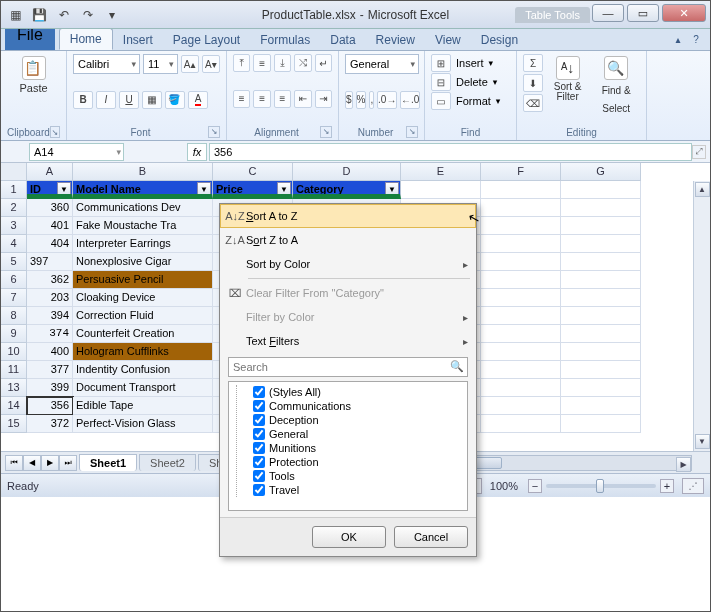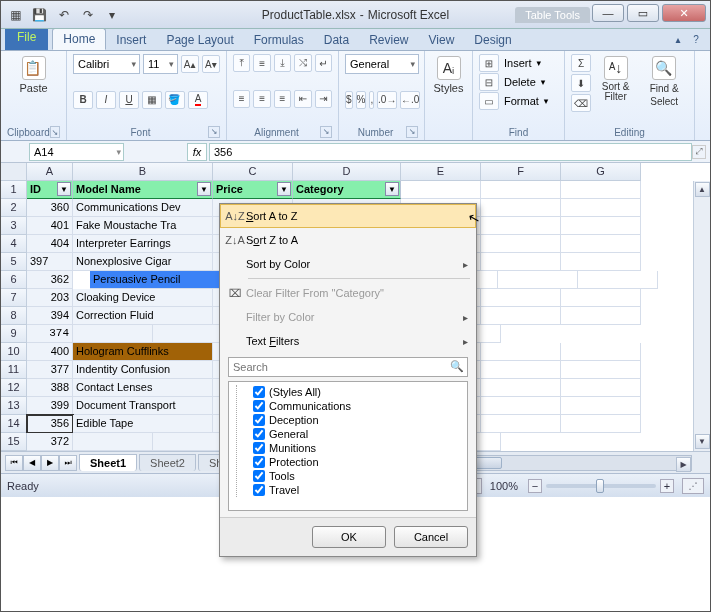--- a/index.html
+++ b/index.html
@@ -11,21 +11,21 @@
 .qat-btn { width:22px; height:20px; border:1px solid transparent; border-radius:2px; display:flex; align-items:center; justify-content:center; font-size:12px; color:#444; }
 .title-center { position:absolute; left:50%; transform:translateX(-50%); font-size:12px; color:#333; display:flex; gap:4px;}
 .title-app{font-weight:normal;}
 .tabletools { position:absolute; right:120px; font-size:11px; color:#fff; background:#bfc9d4; padding:2px 10px; border-radius:3px 3px 0 0; top:6px;}
 .winbtns { position:absolute; right:4px; top:3px; display:flex; gap:3px;}
 .winbtn{ width:32px; height:18px; background:linear-gradient(#f7f9fc,#dbe3ee); border:1px solid #8a9aad; border-radius:3px; display:flex;align-items:center;justify-content:center;font-size:11px;color:#333;}
 .winbtn.close{width:44px;background:linear-gradient(#e7a4a4,#c86b6b);color:#fff;}
 
 
 .ribtabs { height:22px; background:#d7e3f2; display:flex; align-items:flex-end; padding-left:4px; border-bottom:1px solid #9fb2c9;}
-.file-tab{ background:#3d73b8; color:#bef264; font-size:12px; padding:6px 12px; border-radius:3px 3px 0 0; margin-right:4px;}
+.file-tab{ background:#3d73b8; color:#000000; font-size:16px; padding:6px 12px; border-radius:3px 3px 0 0; margin-right:4px;}
 .rtab{ font-size:12px; padding:3px 10px; color:#3a5a85; cursor:default;}
 .rtab.active{ background:#f4f8fd; border:1px solid #9fb2c9; border-bottom:1px solid #f4f8fd; border-radius:3px 3px 0 0;}
 .ribexp{position:absolute; right:6px; top:30px; display:flex; gap:2px;}
 .ribexp .sm{width:16px;height:16px;font-size:10px;display:flex;align-items:center;justify-content:center;color:#3a5a85;border:1px solid transparent;}
 
 
 .ribbon { height:90px; background:linear-gradient(#f4f8fd,#e5eefb); border-bottom:1px solid #9fb2c9; display:flex;}
 .rgroup{ border-right:1px solid #c4d2e5; padding:3px 6px 2px; display:flex; flex-direction:column; justify-content:space-between;}
 .rgroup-label{ font-size:10px; color:#5a728f; text-align:center; padding-top:2px; white-space:nowrap;}
 .rgrow{display:flex;gap:3px;align-items:center;}
@@ -47,21 +47,21 @@
 
 
 .gridwrap{ position:relative; height:288px; overflow:hidden; background:#fff;}
 .colheads{ display:flex; height:18px;}
 .selall{width:26px;background:#e7edf5;border-right:1px solid #c2cedd;border-bottom:1px solid #c2cedd;}
 .ch{ background:linear-gradient(#f3f7fc,#e1e9f4); border-right:1px solid #c2cedd; border-bottom:1px solid #c2cedd; font-size:11px; color:#334; text-align:center; line-height:17px;}
 .rows{}
 .row{display:flex;height:18px;}
 .rh{ width:26px; background:linear-gradient(#f3f7fc,#e1e9f4); border-right:1px solid #c2cedd; border-bottom:1px solid #c2cedd; font-size:11px; text-align:center; line-height:17px; color:#334;}
 .cell{ border-right:1px solid #d5ddea; border-bottom:1px solid #d5ddea; font-size:11px; padding:1px 3px; overflow:hidden; white-space:nowrap; line-height:15px;}
-.thcell{ background:#86efac; font-weight:bold; border-right:1px solid #b7c4d6; border-bottom:1px solid #15803d; position:relative;}
+.thcell{ background:#1d4ed8; font-weight:bold; border-right:1px solid #b7c4d6; border-bottom:5px solid #15803d; position:relative;}
 .thcell .dd{ position:absolute; right:1px; top:1px; width:14px; height:14px; border:1px solid #88a; background:linear-gradient(#fff,#dce5f0); font-size:8px; display:flex; align-items:center; justify-content:center;}
 .activecell{outline:2px solid #333;outline-offset:-1px;}
 
 .wA{width:46px;} .wB{width:140px;} .wC{width:80px;} .wD{width:108px;} .wE{width:80px;} .wF{width:80px;} .wG{width:80px;}
 .gscroll-v{position:absolute;right:0;top:18px;width:17px;bottom:0;background:#e9eef5;border-left:1px solid #c2cedd;}
 .scrbtn{width:15px;height:15px;background:linear-gradient(#fafcfe,#d7dfeb);border:1px solid #b3c0d2;margin:1px auto;font-size:8px;display:flex;align-items:center;justify-content:center;color:#445;}
 
 
 .sheetrow{height:22px;background:#e5ebf3;border-top:1px solid #b8c5d6;display:flex;align-items:center;position:relative;}
 .navpane{display:flex;gap:0;margin-left:4px;}
@@ -201,27 +201,20 @@
       <div class="smbtn">%</div>
       <div class="smbtn">,</div>
       <div class="smbtn">.0→</div>
       <div class="smbtn">←.0</div>
     </div>
     <div style="display:flex;align-items:center">
         <span class="rgroup-label" style="flex:1">Number</span>
         <span class="dlaunch">↘</span>
       </div>
   </div>
-  <div class="rgroup" style="width:48px">
-    <div class="bigbtn">
-      <div class="ic">Aᵢ</div>
-      <span>Styles</span>
-    </div>
-    <div class="rgroup-label">&nbsp;</div>
-  </div>
   <div class="rgroup" style="width:92px">
     <div class="rgcol" style="gap:1px">
       <div class="rgrow">
           <span class="smbtn">⊞</span>
           <span style="font-size:11px;margin-left:2px">Insert</span>
           <span style="font-size:9px;margin-left:2px">▾</span>
         </div>
       <div class="rgrow">
           <span class="smbtn">⊟</span>
           <span style="font-size:11px;margin-left:2px">Delete</span>
@@ -241,21 +234,21 @@
         <div class="smbtn">Σ</div>
         <div class="smbtn">⬇</div>
         <div class="smbtn">⌫</div>
       </div>
       <div class="bigbtn">
           <div class="ic">ᴬ↓</div>
           <span style="font-size:10px;line-height:10px;text-align:center">Sort &amp; Filter</span>
         </div>
       <div class="bigbtn">
           <div class="ic">🔍</div>
-          <span style="font-size:10px;line-height:13px;text-align:center">Find &amp; Select</span>
+          <span style="font-size:10px;line-height:18px;text-align:center">Find &amp; Select</span>
         </div>
     </div>
     <div class="rgroup-label">Editing</div>
   </div>
 </div>
 
 <div class="fbar">
   <div class="namebox">A14</div>
   <div class="fxbtn">fx</div>
   <div class="finput">356</div>
@@ -320,21 +313,21 @@
         <div class="cell wB" style="background: rgb(238, 243, 250);">Nonexplosive Cigar</div>
         <div class="cell wC" style="background: rgb(238, 243, 250);"></div>
         <div class="cell wD" style="background: rgb(238, 243, 250);"></div>
         <div class="cell wE"></div>
         <div class="cell wF"></div>
         <div class="cell wG"></div>
       </div>
       <div class="row">
         <div class="rh">6</div>
         <div class="cell wA" style="text-align: right; background: rgb(238, 243, 250);">362</div>
-        <div class="cell wB" style="background: #3b82f6; margin-left: 17px;">Persuasive Pencil</div>
+        <div class="cell wB" style="background: #a16207;">Persuasive Pencil</div>
         <div class="cell wC" style="background: rgb(238, 243, 250);"></div>
         <div class="cell wD" style="background: rgb(238, 243, 250);"></div>
         <div class="cell wE"></div>
         <div class="cell wF"></div>
         <div class="cell wG"></div>
       </div>
       <div class="row">
         <div class="rh">7</div>
         <div class="cell wA" style="text-align: right; background: rgb(238, 243, 250);">203</div>
         <div class="cell wB" style="background: rgb(238, 243, 250);">Cloaking Device</div>
@@ -350,20 +343,21 @@
         <div class="cell wB" style="background: rgb(238, 243, 250);">Correction Fluid</div>
         <div class="cell wC" style="background: rgb(238, 243, 250);"></div>
         <div class="cell wD" style="background: rgb(238, 243, 250);"></div>
         <div class="cell wE"></div>
         <div class="cell wF"></div>
         <div class="cell wG"></div>
       </div>
       <div class="row">
         <div class="rh">9</div>
         <div class="cell wA" style="text-align: right; background: rgb(238, 243, 250); font-family: Liberation Mono, monospace;">374</div>
+        <div class="cell wB" style="background: rgb(238, 243, 250);">Counterfeit Creation</div>
         <div class="cell wC" style="background: rgb(238, 243, 250);"></div>
         <div class="cell wD" style="background: rgb(238, 243, 250);"></div>
         <div class="cell wE"></div>
         <div class="cell wF"></div>
         <div class="cell wG"></div>
       </div>
       <div class="row">
         <div class="rh">10</div>
         <div class="cell wA" style="text-align: right; background: rgb(238, 243, 250);">400</div>
         <div class="cell wB" style="background: #a16207;">Hologram Cufflinks</div>
@@ -377,30 +371,20 @@
         <div class="rh">11</div>
         <div class="cell wA" style="text-align: right; background: rgb(238, 243, 250);">377</div>
         <div class="cell wB" style="background: rgb(238, 243, 250);">Indentity Confusion</div>
         <div class="cell wC" style="background: rgb(238, 243, 250);"></div>
         <div class="cell wD" style="background: rgb(238, 243, 250);"></div>
         <div class="cell wE"></div>
         <div class="cell wF"></div>
         <div class="cell wG"></div>
       </div>
       <div class="row">
-        <div class="rh">12</div>
-        <div class="cell wA" style="text-align: right; background: rgb(238, 243, 250);">388</div>
-        <div class="cell wB" style="background: rgb(238, 243, 250);">Contact Lenses</div>
-        <div class="cell wC" style="background: rgb(238, 243, 250);"></div>
-        <div class="cell wD" style="background: rgb(238, 243, 250);"></div>
-        <div class="cell wE"></div>
-        <div class="cell wF"></div>
-        <div class="cell wG"></div>
-      </div>
-      <div class="row">
         <div class="rh">13</div>
         <div class="cell wA" style="text-align: right; background: rgb(238, 243, 250);">399</div>
         <div class="cell wB" style="background: rgb(238, 243, 250);">Document Transport</div>
         <div class="cell wC" style="background: rgb(238, 243, 250);"></div>
         <div class="cell wD" style="background: rgb(238, 243, 250);"></div>
         <div class="cell wE"></div>
         <div class="cell wF"></div>
         <div class="cell wG"></div>
       </div>
       <div class="row">
@@ -409,20 +393,21 @@
         <div class="cell wB" style="background: rgb(238, 243, 250);">Edible Tape</div>
         <div class="cell wC" style="background: rgb(238, 243, 250);"></div>
         <div class="cell wD" style="background: rgb(238, 243, 250);"></div>
         <div class="cell wE"></div>
         <div class="cell wF"></div>
         <div class="cell wG"></div>
       </div>
       <div class="row">
         <div class="rh">15</div>
         <div class="cell wA" style="text-align: right; background: rgb(238, 243, 250);">372</div>
+        <div class="cell wB" style="background: rgb(238, 243, 250);">Perfect-Vision Glass</div>
         <div class="cell wC" style="background: rgb(238, 243, 250);"></div>
         <div class="cell wD" style="background: rgb(238, 243, 250);"></div>
         <div class="cell wE"></div>
         <div class="cell wF"></div>
         <div class="cell wG"></div>
       </div>
     </div>
   <div class="gscroll-v">
     <div class="scrbtn">▲</div>
     <div style="position:absolute;bottom:1px;left:0;right:0">

